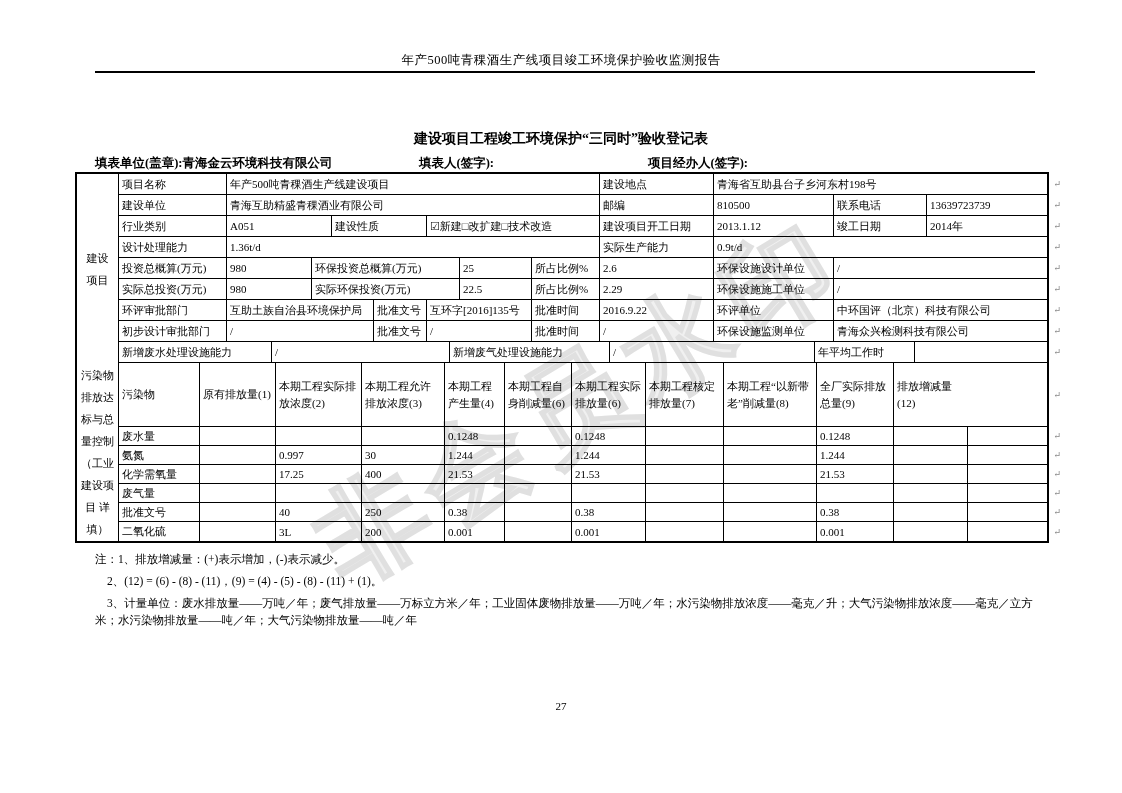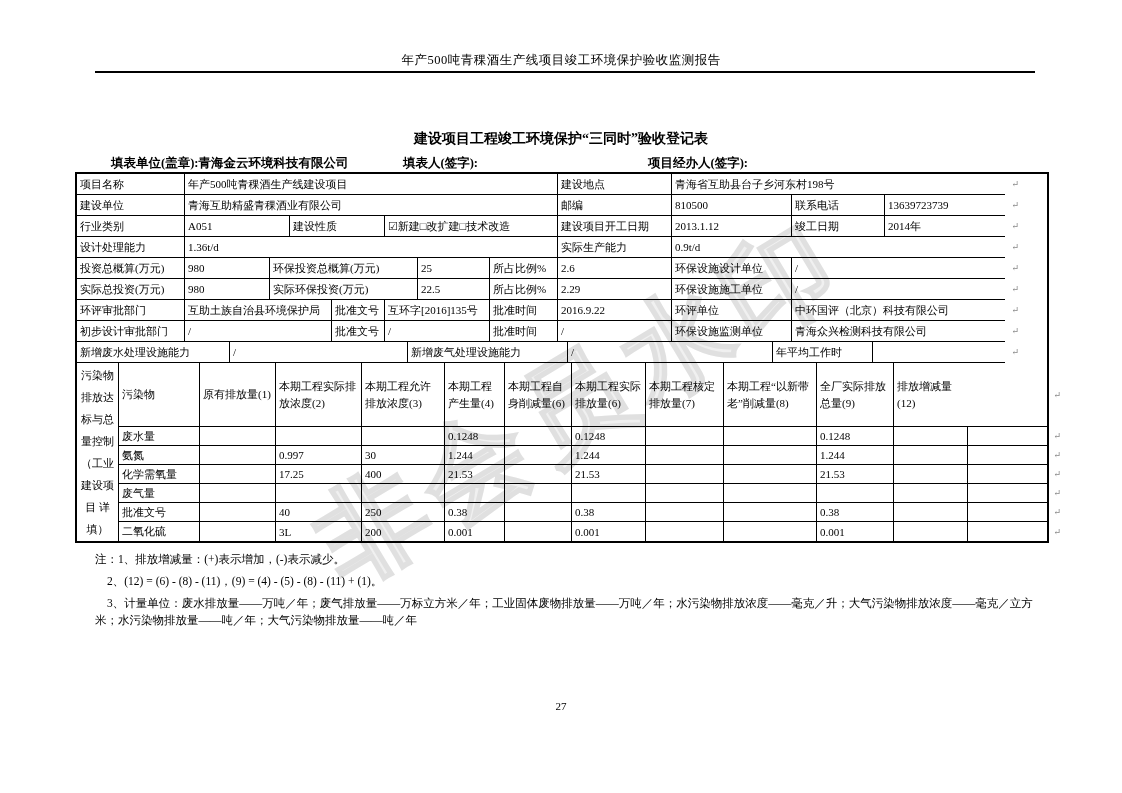--- a/index.html
+++ b/index.html
@@ -13,22 +13,22 @@
 
   
   .watermark{position:absolute;left:250px;top:330px;width:660px;text-align:center;
              transform:rotate(-31deg);font-size:108px;font-weight:bold;letter-spacing:10px;
              color:#f0f0f0;-webkit-text-stroke:2px #e0e0e0;white-space:nowrap;pointer-events:none;}
 
   
   .form-title{position:absolute;top:130px;left:0;width:100%;text-align:center;
               font-size:14px;font-weight:bold;}
   .meta{position:absolute;top:155px;left:0;width:100%;font-size:12.5px;font-weight:bold;}
-  .meta .m1{position:absolute;left:111px;white-space:nowrap;}
-  .meta .m2{position:absolute;left:403px;white-space:nowrap;}
+  .meta .m1{position:absolute;left:95px;white-space:nowrap;}
+  .meta .m2{position:absolute;left:419px;white-space:nowrap;}
   .meta .m3{position:absolute;left:648px;white-space:nowrap;}
 
   
   .tbl{position:absolute;left:75px;top:172px;border:2px solid #000;font-size:11px;
        background:transparent;width:max-content;}
   .sec{display:flex;}
   .sec-label{box-sizing:border-box;border-right:1px solid #000;display:flex;
              align-items:center;justify-content:center;line-height:22px;}
   .sec1 .sec-label{width:42px;padding:0 8px;text-align:center;}
   .sec2 .sec-label{width:42px;padding:0 3px;text-align:center;}
@@ -67,20 +67,21 @@
 
   <div class="meta">
     <span class="m1">填表单位(盖章):青海金云环境科技有限公司</span>
     <span class="m2">填表人(签字):</span>
     <span class="m3">项目经办人(签字):</span>
   </div>
 
   <div class="tbl">
 
     <div class="sec sec1">
+      <div class="sec-label">建设项目</div>
       <div class="sec-body">
 
         <div class="row s1r">
           <div class="cell" style="width:108px">项目名称</div>
           <div class="cell" style="width:373px">年产500吨青稞酒生产线建设项目</div>
           <div class="cell" style="width:114px">建设地点</div>
           <div class="cell nr" style="width:333px">青海省互助县台子乡河东村198号</div>
           <span class="pmark">↵</span>
         </div>
 

